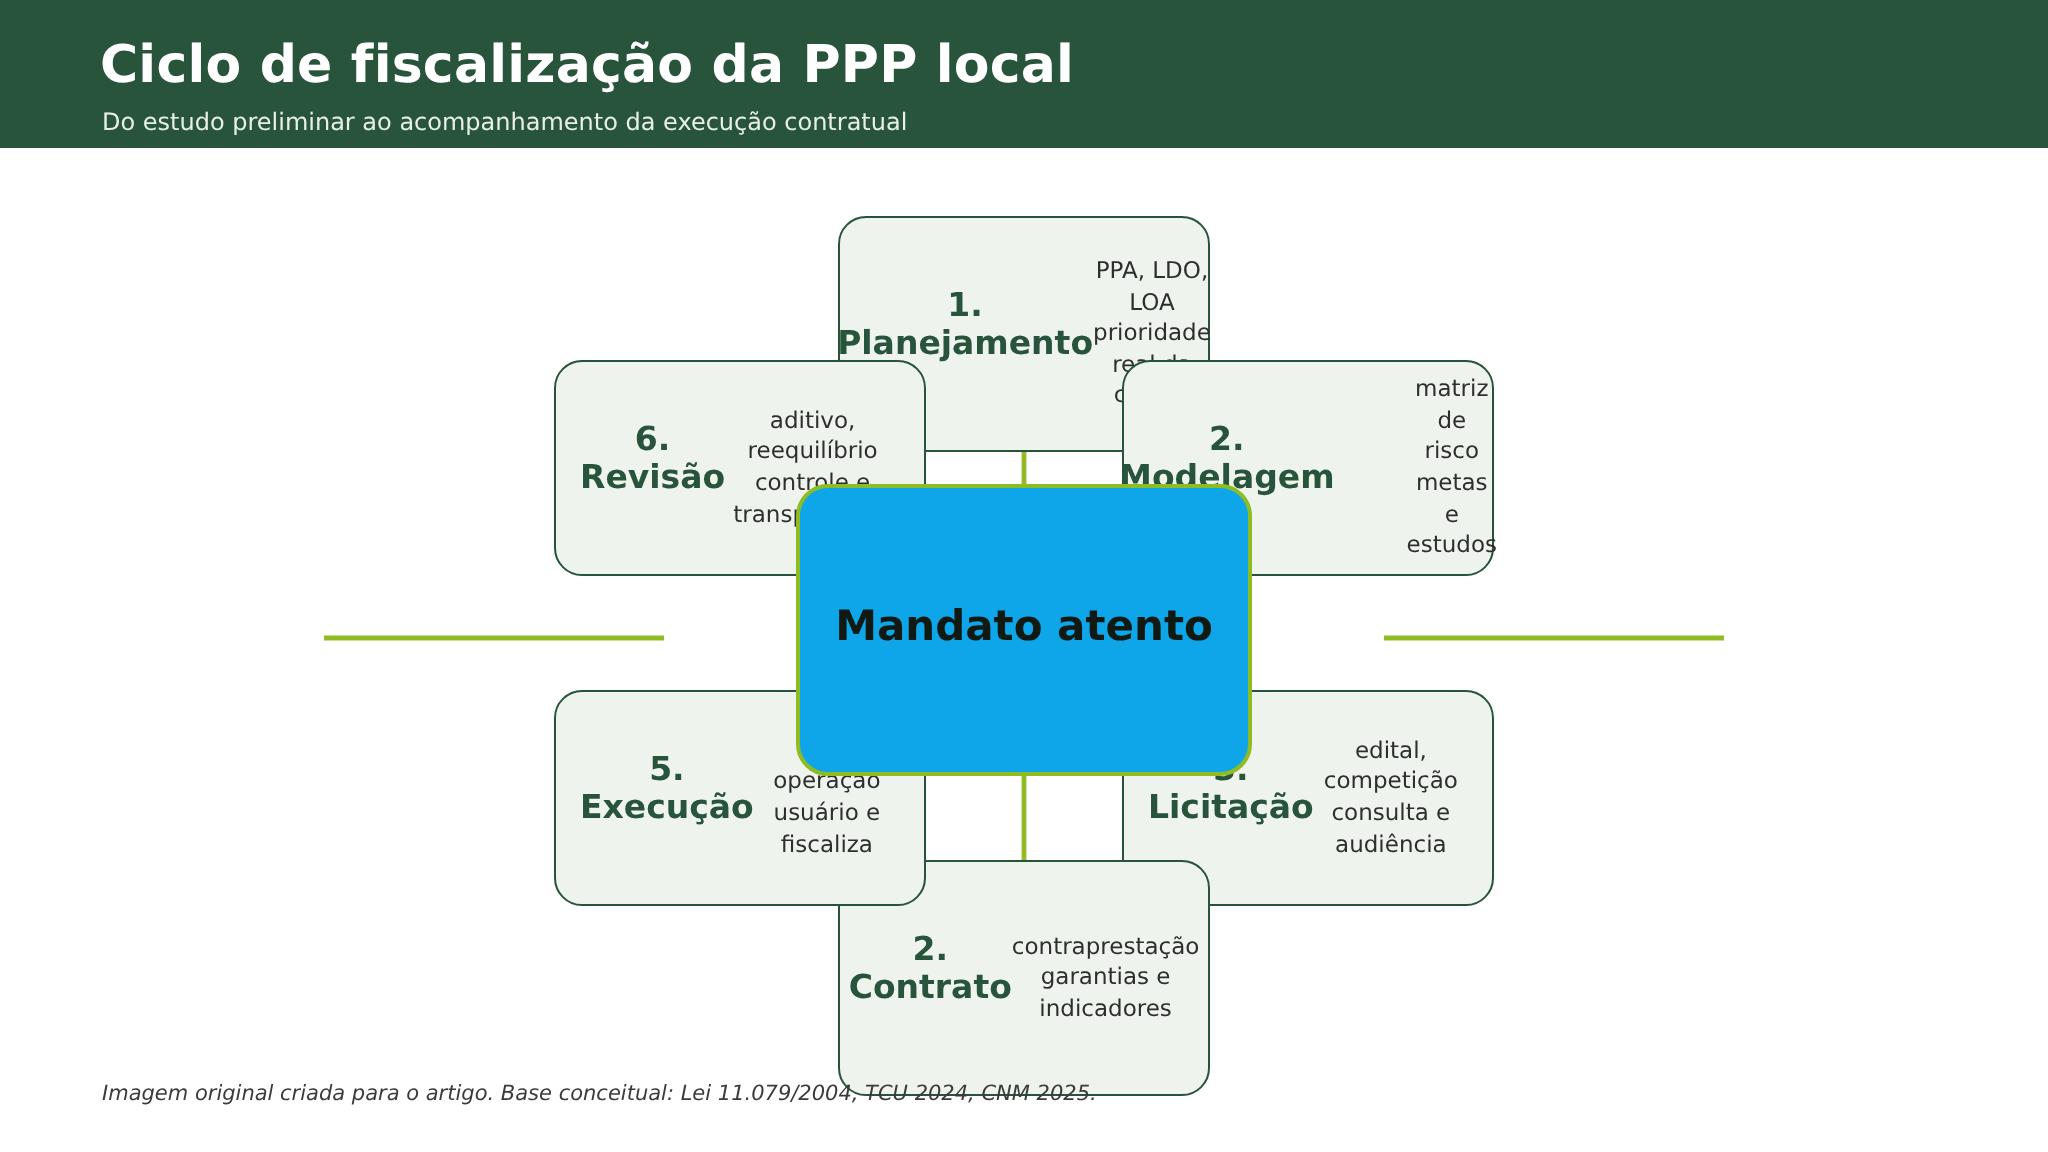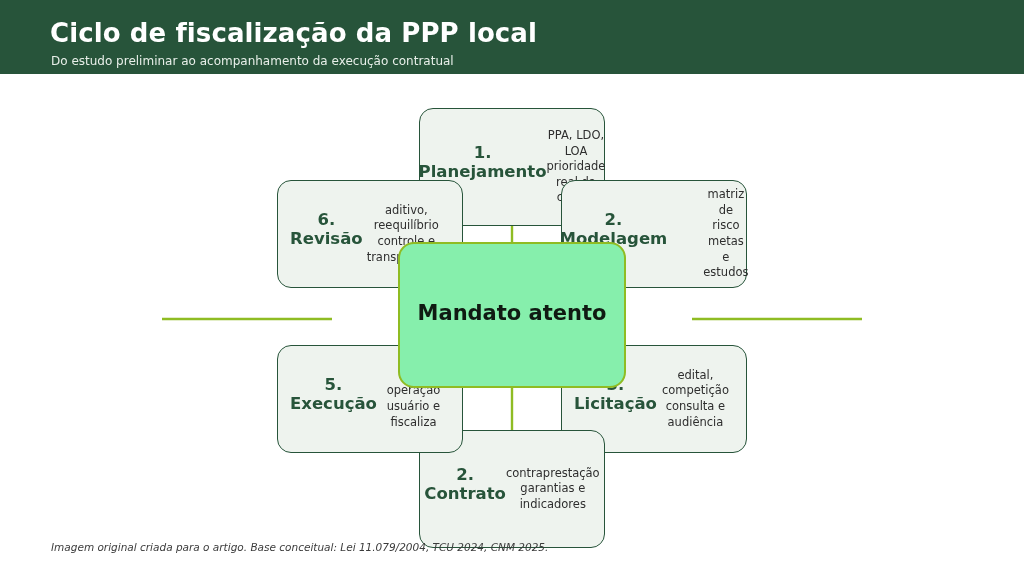--- a/index.html
+++ b/index.html
@@ -92,21 +92,21 @@
   .node-5 { left: 277px; top: 271px; width: 186px; height: 108px; }
   .node-6 { left: 277px; top: 106px; width: 186px; height: 108px; }
 
   
   .center-card {
     position: absolute;
     left: 398px;
     top: 168px;
     width: 228px;
     height: 146px;
-    background: #86efac;
+    background: #0ea5e9;
     border: 2px solid #8fbc23;
     border-radius: 16px;
     box-sizing: border-box;
     display: flex;
     flex-direction: row;
     align-items: center;
     justify-content: center;
     padding: 6px 14px;
     gap: 36px;
   }

